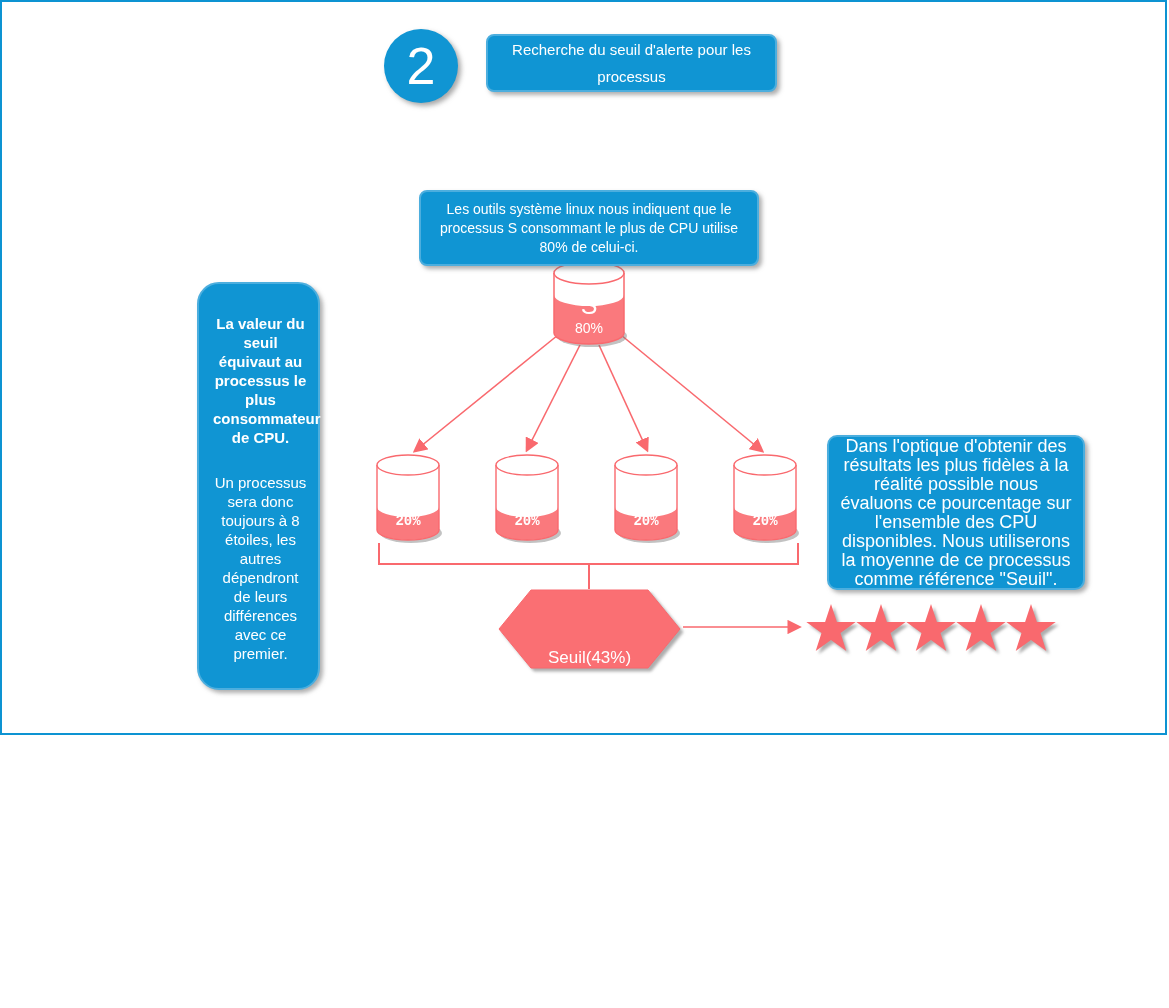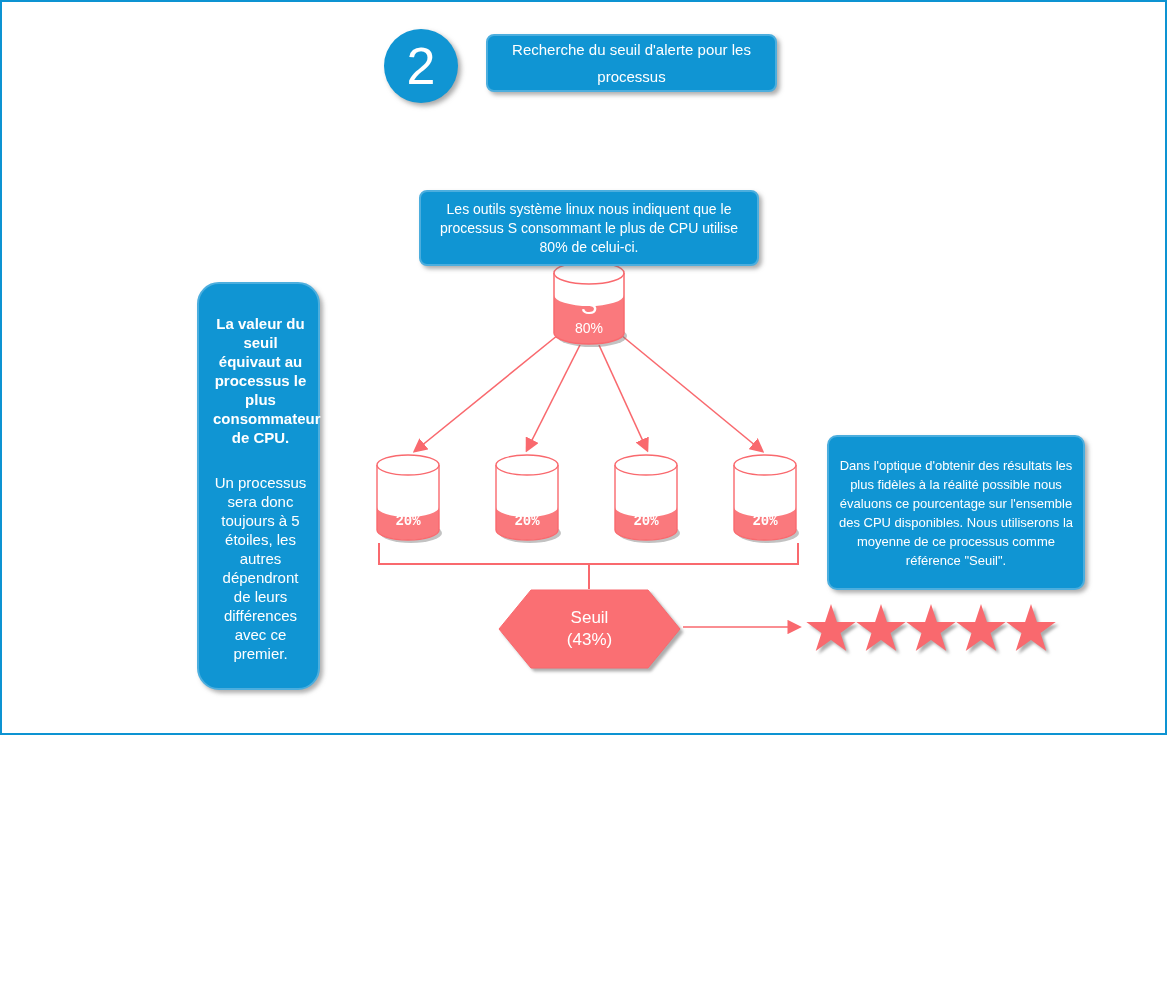--- a/index.html
+++ b/index.html
@@ -10,27 +10,27 @@
            box-shadow:3px 3px 4px rgba(110,110,110,0.55);}
   .center{display:flex;align-items:center;justify-content:center;text-align:center;}
   .step-circle{left:382px;top:27px;width:74px;height:74px;border-radius:50%;background:#1095d3;
                color:#fff;font-size:52px;box-shadow:3px 3px 5px rgba(110,110,110,0.6);}
   .title-box{left:484px;top:32px;width:291px;height:58px;border-radius:8px;font-size:15px;line-height:27px;padding:4px 14px;}
   .top-box{left:417px;top:188px;width:340px;height:76px;border-radius:8px;font-size:14px;line-height:19px;padding:2px 10px;}
   .left-box{left:195px;top:280px;width:123px;height:408px;border-radius:22px;font-size:15px;line-height:19px;
             padding:30px 10px 0 14px;text-align:center;}
   .left-box .p1{font-weight:bold;margin:0 0 26px 0;}
   .left-box .p2{margin:0;}
-  .right-box{left:825px;top:433px;width:258px;height:155px;border-radius:10px;font-size:13px;line-height:19px;padding:6px 8px;}
+  .right-box{left:825px;top:433px;width:258px;height:155px;border-radius:10px;font-size:18px;line-height:19px;padding:6px 8px;}
   .diagram-svg{position:absolute;left:0;top:0;width:1169px;height:735px;pointer-events:none;}
   .cyl-label{color:#ffffff;transform:translate(-50%,-50%);white-space:nowrap;}
   .lbl-s{left:587px;top:303px;font-size:25px;}
   .lbl-80{left:587px;top:326px;font-size:14px;}
   .lbl-20{font-size:14px;font-weight:bold;top:519px;font-family:Liberation Mono, monospace;}
-  .hex-label{left:497px;top:587px;width:181px;height:80px;color:#fff;font-size:17px;line-height:22px;flex-direction:column;}
+  .hex-label{left:497px;top:587px;width:181px;height:80px;color:#fff;font-size:17px;line-height:22px;align-items:flex-end;}
   .shadowed{filter:drop-shadow(3px 3px 1.5px rgba(105,105,105,0.55));}
 </style>
 </head>
 <body>
 
 <div class="frame">
 
   <svg class="diagram-svg" viewBox="0 0 1169 735">
     <defs>
       <marker id="arrow" viewBox="0 0 10 10" refX="8" refY="5" markerWidth="9" markerHeight="9" orient="auto-start-reverse">
@@ -116,21 +116,21 @@
   <div class="abs bluebox title-box center">
     <span>Recherche du seuil d'alerte pour les processus</span>
   </div>
 
   <div class="abs bluebox top-box center">
     <span>Les outils système linux nous indiquent que le processus S consommant le plus de CPU utilise 80% de celui-ci.</span>
   </div>
 
   <div class="abs bluebox left-box">
     <p class="p1">La valeur du seuil équivaut au processus le plus consommateur de CPU.</p>
-    <p class="p2">Un processus sera donc toujours à 5 étoiles, les autres dépendront de leurs différences avec ce premier.</p>
+    <p class="p2">Un processus sera donc toujours à 8 étoiles, les autres dépendront de leurs différences avec ce premier.</p>
   </div>
 
   <div class="abs bluebox right-box center">
     <span>Dans l'optique d'obtenir des résultats les plus fidèles à la réalité possible nous évaluons ce pourcentage sur l'ensemble des CPU disponibles. Nous utiliserons la moyenne de ce processus comme référence "Seuil".</span>
   </div>
 
   <div class="abs cyl-label lbl-s">S</div>
   <div class="abs cyl-label lbl-80">80%</div>
   <div class="abs cyl-label lbl-20" style="left:406px;">20%</div>
   <div class="abs cyl-label lbl-20" style="left:525px;">20%</div>

